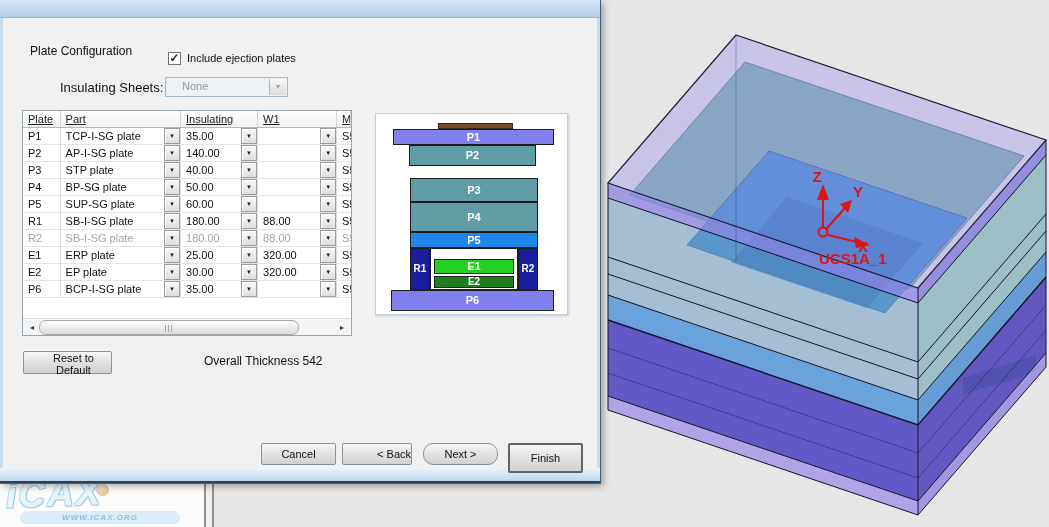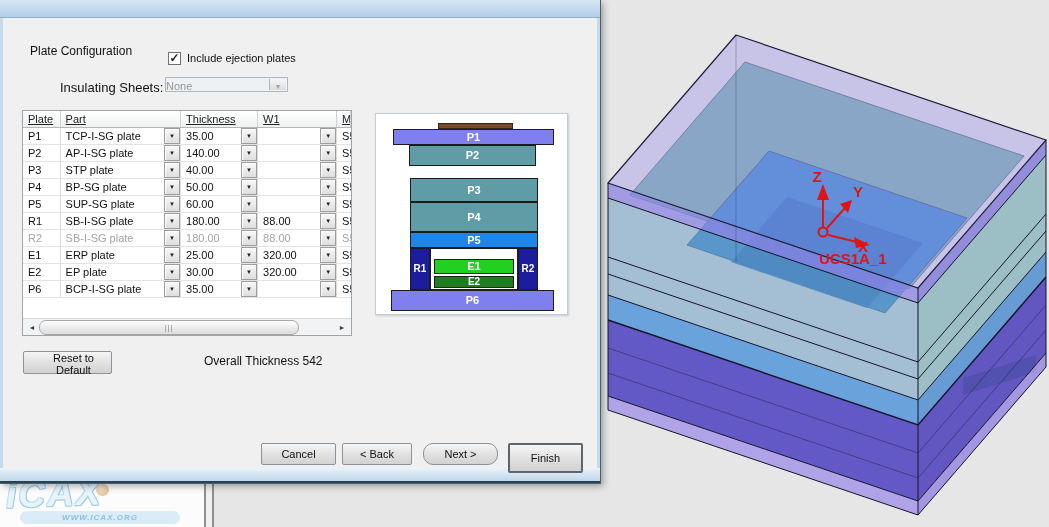--- a/index.html
+++ b/index.html
@@ -31,22 +31,22 @@
               background:linear-gradient(#d6e6f5, #b2cde8); border-bottom:1px solid #93b1c9;
               font-size:12px; color:#1a1a1a; line-height:18px; padding-left:6px; white-space:pre; }
   .dlg-bg { position:absolute; left:0; top:18px; width:100%; height:450px; background:#f0f0f0;
             border-left:3px solid #c6dcee; border-right:3px solid #c6dcee; }
   .bottomband { position:absolute; left:0; top:468px; width:100%; height:15px;
                 background:linear-gradient(#eaf3fa,#bed6e9); border-bottom:2px solid #2a4456; }
 
   .lbl { position:absolute; font-size:12px; color:#111; }
   .checkbox { position:absolute; left:168px; top:52px; width:13px; height:13px; background:#fff;
               border:1px solid #6a737b; font-size:12px; font-weight:bold; line-height:11px; text-align:center; color:#222; }
-  .combo { position:absolute; left:165px; top:77px; width:123px; height:15px; background:#eef1f3;
-           border:1px solid #aab8c4; font-size:11px; color:#979797; line-height:17px; padding-left:0; }
+  .combo { position:absolute; left:165px; top:77px; width:123px; height:20px; background:#eef1f3;
+           border:1px solid #aab8c4; font-size:11px; color:#979797; line-height:17px; padding-left:16px; }
   .combo .arrowbtn { position:absolute; right:1px; top:1px; bottom:1px; width:17px;
            background:linear-gradient(#f6f6f6,#dcdcdc); border-left:1px solid #b4b4b4;
            color:#a2a2a2; font-size:7px; text-align:center; line-height:15px; }
 
   
   .ptable { position:absolute; left:22px; top:110px; width:330px; height:226px; background:#fff;
             border:1px solid #9aa6ae; overflow:hidden; }
   .thead { display:flex; height:17px; background:linear-gradient(#ffffff,#eef0f1); border-bottom:1px solid #b6b6b6;
            font-size:11px; color:#222; }
   .thead .hc { padding:2px 0 0 5px; border-right:1px solid #d2d2d2; overflow:hidden; white-space:nowrap;text-decoration:underline; }
@@ -63,21 +63,21 @@
   .sb-thumb { position:absolute; left:16px; top:1px; width:260px; height:15px; border-radius:7px;
               background:linear-gradient(#fdfdfd,#dcdcdc); border:1px solid #a9a9a9;
               color:#8a8a8a; font-size:8px; text-align:center; line-height:13px; letter-spacing:1px; }
 
   
   .btn { position:absolute; height:23px; background:linear-gradient(#f6f6f6,#e3e3e3 45%,#d2d2d2);
          border:1px solid #8a939b; border-radius:2px; font-size:11px; color:#111; text-align:center;
          font-family:"Liberation Sans", sans-serif; }
   .btn-reset  { left:23px;  top:351px; width:89px;padding-left:12px; }
   .btn-cancel { left:261px; top:443px; width:75px; height:22px; }
-  .btn-back   { left:342px; top:443px; width:70px; height:22px; }
+  .btn-back   { left:342px; top:443px; width:70px; height:22px;text-align:right; }
   .btn-next   { left:423px; top:443px; width:75px; height:22px;border-radius:10px; }
   .btn-finish { left:508px; top:443px; width:75px; height:30px; border:2px solid #5d666d; }
 
   
   .diagram { position:absolute; left:375px; top:113px; width:193px; height:202px; background:#fff;
              border:1px solid #c2ced6; box-shadow:1px 1px 2px rgba(120,140,150,.35); }
   .dbar { position:absolute; border:1px solid #1c1c1c; color:#fff; font-size:11px; font-weight:bold;
           text-align:center; overflow:hidden; }
   .d-top{ left:62px; top:9px;  width:75px;  height:6px;  border:1px solid #3a2414; }
   .d-p1 { left:17px; top:15px; width:161px; height:16px; line-height:15px; }
@@ -179,21 +179,21 @@
   <div class="lbl" style="left:60px; top:80px; font-size:13px;">Insulating Sheets:</div>
   <div class="combo" aria-disabled="true">
     <span>None</span>
     <span class="arrowbtn">▼</span>
   </div>
 
   <div class="ptable">
     <div class="thead">
       <div class="hc w-plate">Plate</div>
       <div class="hc w-part">Part</div>
-      <div class="hc w-thick">Thickness</div>
+      <div class="hc w-thick">Insulating</div>
       <div class="hc w-w1">W1</div>
       <div class="hc w-m">M</div>
     </div>
     <div>
         <div class="trow">
           <div class="c w-plate">P1</div>
           <div class="c w-part">TCP-I-SG plate<span class="dd">▼</span></div>
           <div class="c w-thick">35.00<span class="dd">▼</span></div>
           <div class="c w-w1">
             <span class="dd">▼</span>

